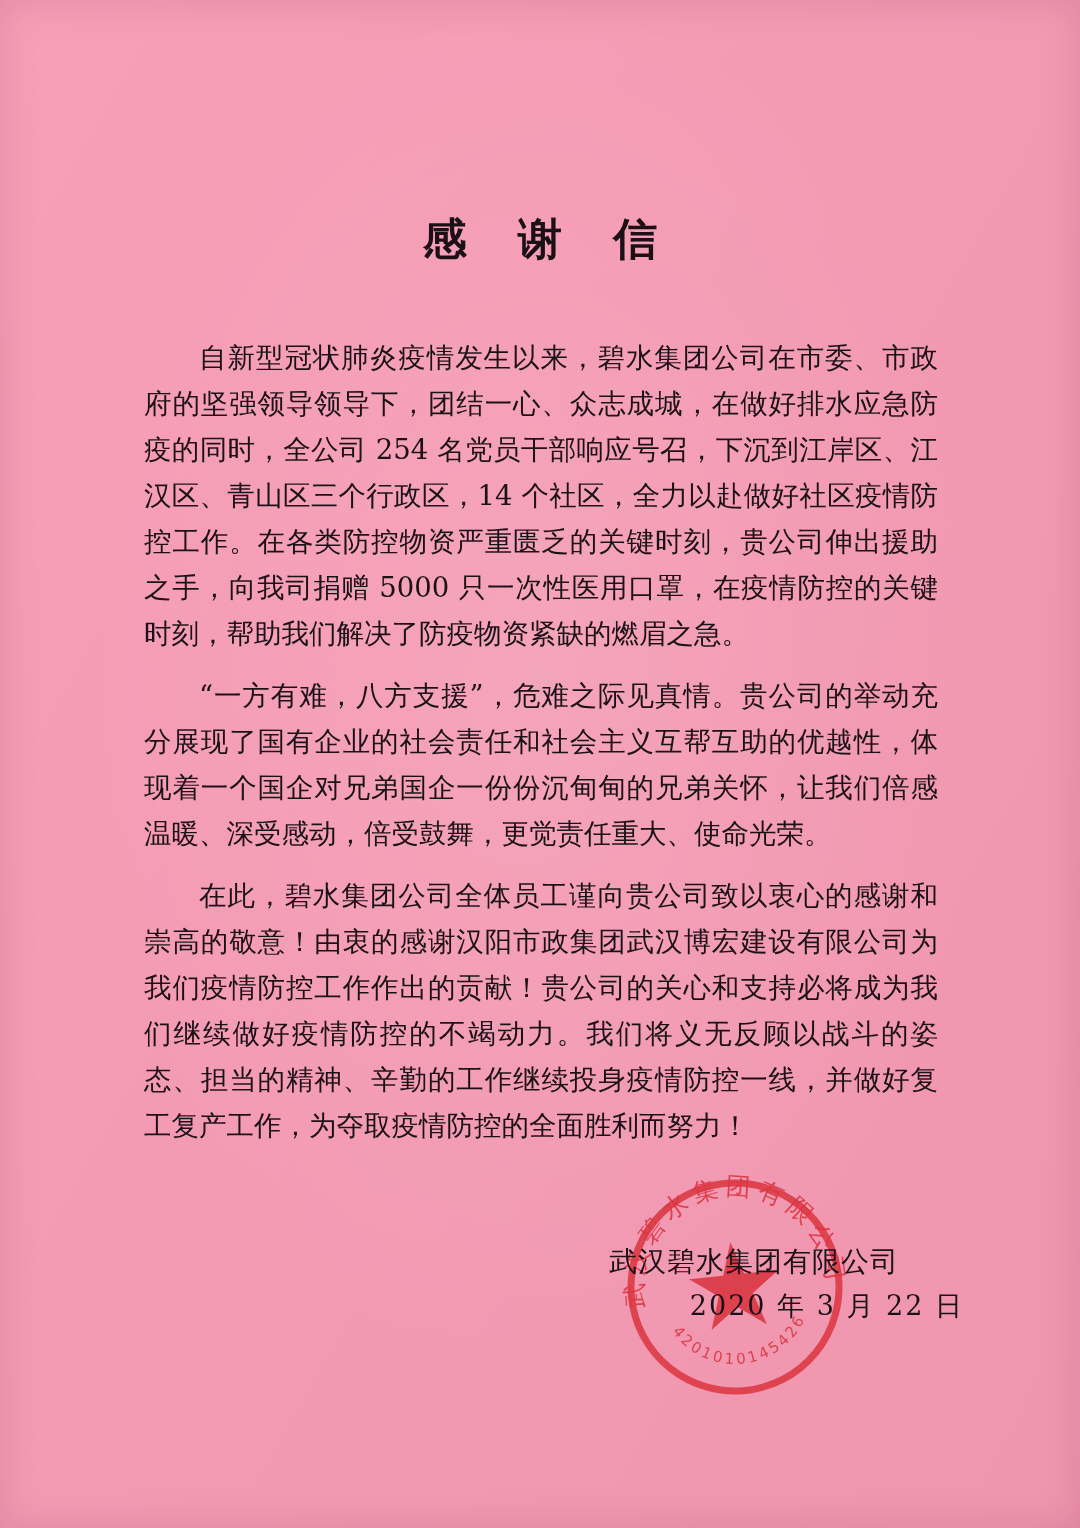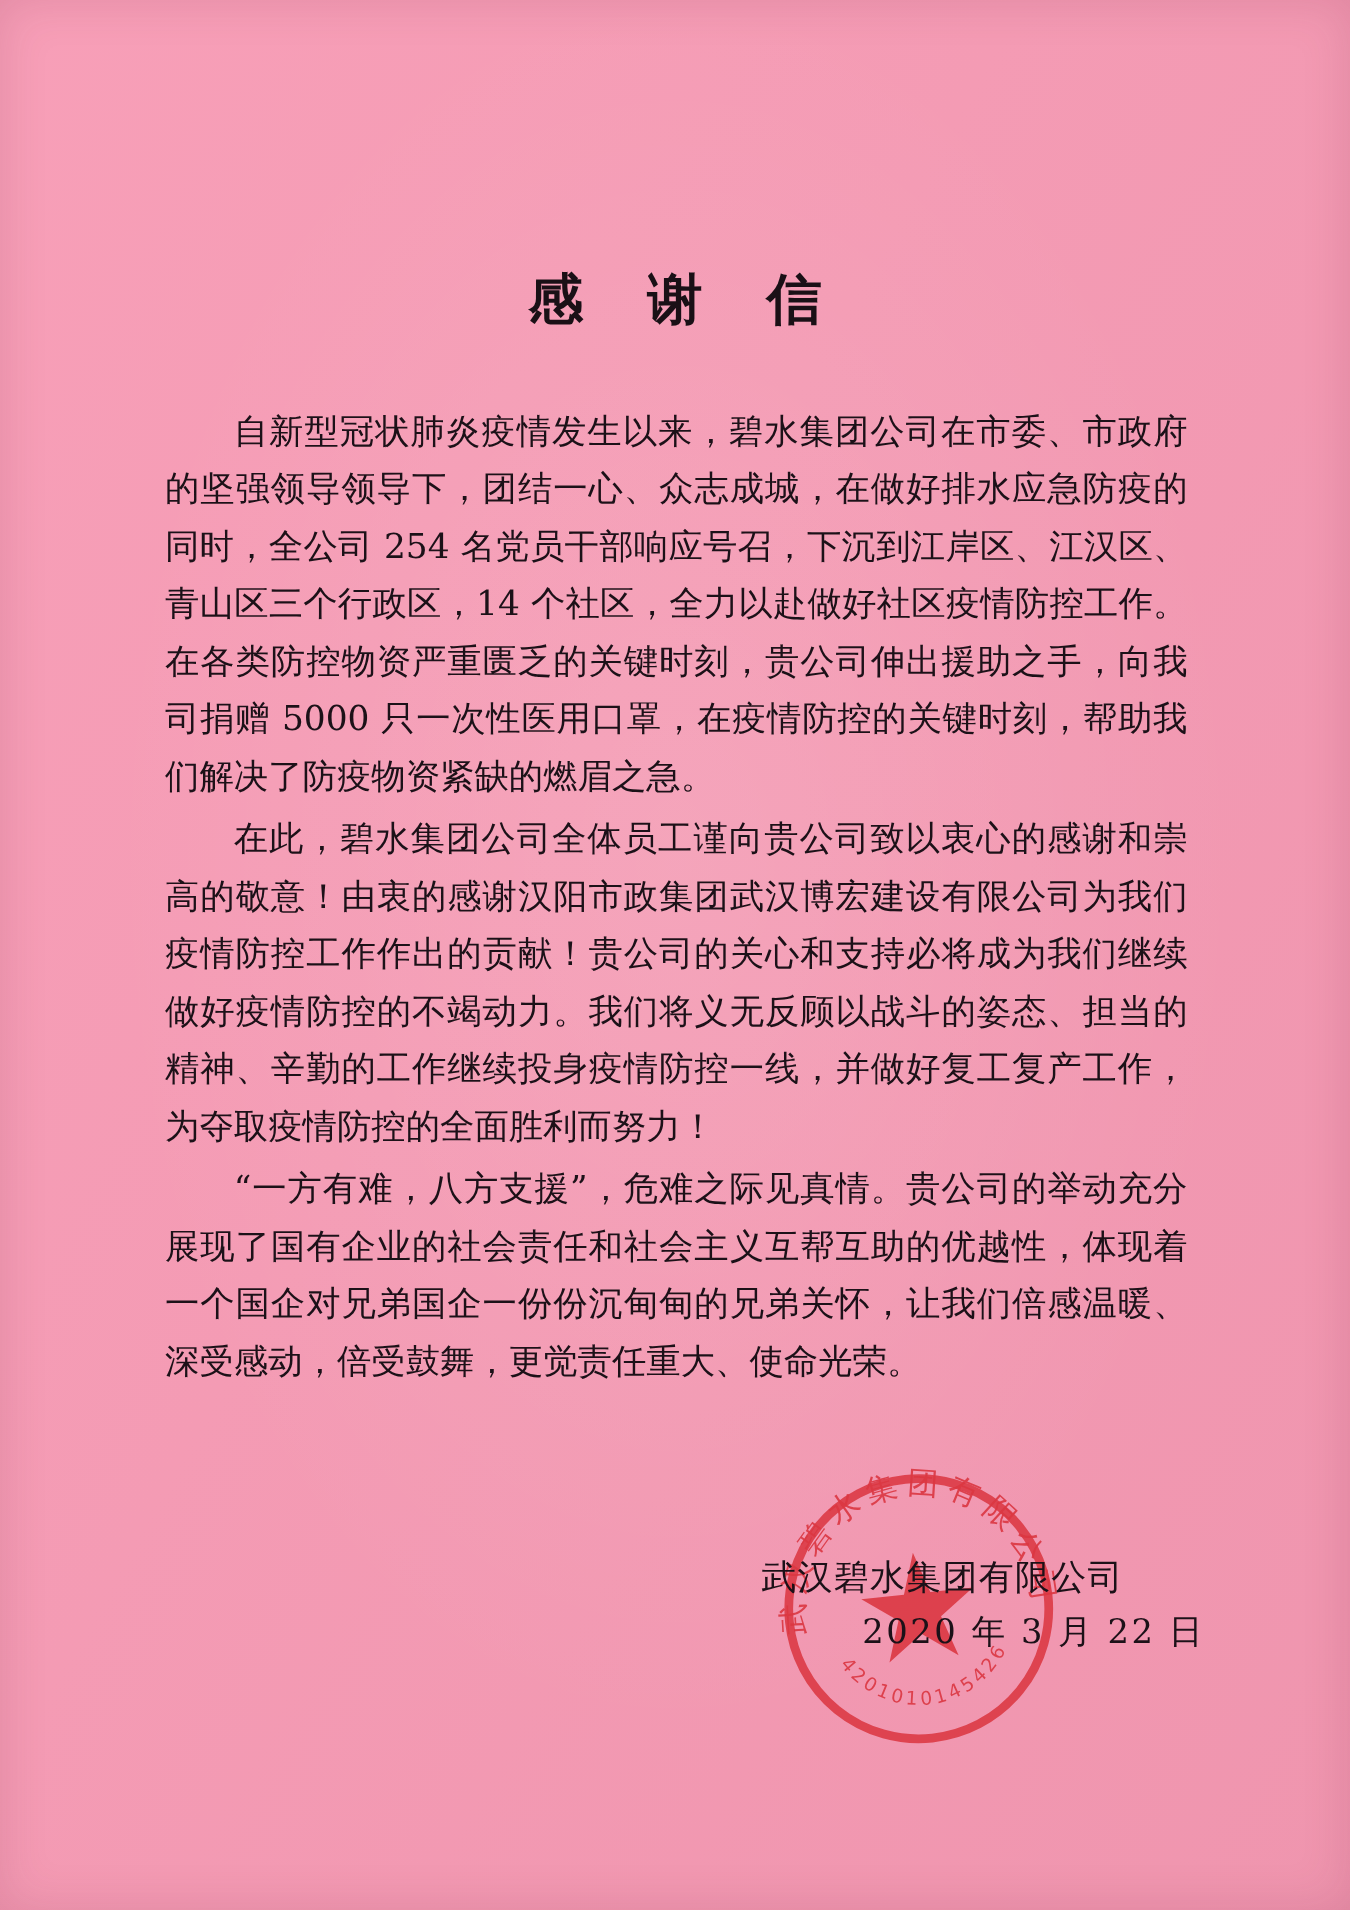--- a/index.html
+++ b/index.html
@@ -62,21 +62,21 @@
     text-align: justify;
     text-justify: inter-ideograph;
   }
 
   .salutation {
     margin: 0 0 2px 0;
     text-align: left;
   }
 
   .para {
-    margin: 4px;
+    margin: 16px;
     text-indent: 2em;
     text-align: justify;
     text-justify: inter-ideograph;
   }
 
   .sign-block {
     position: absolute;
     right: 116px;
     top: 1240px;
     width: 420px;
@@ -114,22 +114,22 @@
 <body>
 
 <div class="paper"></div>
 
 <div class="doc">
 
   <div class="title">感 谢 信</div>
 
   <div class="body-block">
     <p class="para">自新型冠状肺炎疫情发生以来，碧水集团公司在市委、市政府的坚强领导领导下，团结一心、众志成城，在做好排水应急防疫的同时，全公司 254 名党员干部响应号召，下沉到江岸区、江汉区、青山区三个行政区，14 个社区，全力以赴做好社区疫情防控工作。在各类防控物资严重匮乏的关键时刻，贵公司伸出援助之手，向我司捐赠 5000 只一次性医用口罩，在疫情防控的关键时刻，帮助我们解决了防疫物资紧缺的燃眉之急。</p>
+    <p class="para">“一方有难，八方支援”，危难之际见真情。贵公司的举动充分展现了国有企业的社会责任和社会主义互帮互助的优越性，体现着一个国企对兄弟国企一份份沉甸甸的兄弟关怀，让我们倍感温暖、深受感动，倍受鼓舞，更觉责任重大、使命光荣。</p>
     <p class="para">在此，碧水集团公司全体员工谨向贵公司致以衷心的感谢和崇高的敬意！由衷的感谢汉阳市政集团武汉博宏建设有限公司为我们疫情防控工作作出的贡献！贵公司的关心和支持必将成为我们继续做好疫情防控的不竭动力。我们将义无反顾以战斗的姿态、担当的精神、辛勤的工作继续投身疫情防控一线，并做好复工复产工作，为夺取疫情防控的全面胜利而努力！</p>
-    <p class="para">“一方有难，八方支援”，危难之际见真情。贵公司的举动充分展现了国有企业的社会责任和社会主义互帮互助的优越性，体现着一个国企对兄弟国企一份份沉甸甸的兄弟关怀，让我们倍感温暖、深受感动，倍受鼓舞，更觉责任重大、使命光荣。</p>
   </div>
 
   <div class="stamp">
     <svg width="250" height="250" viewBox="0 0 250 250" xmlns="http://www.w3.org/2000/svg">
       <defs>
         <path id="arcTop" d="M 33,125 A 92,92 0 0 1 217,125"></path>
         <path id="arcBottom" d="M 48,125 A 77,77 0 0 0 202,125"></path>
       </defs>
       <circle cx="125" cy="125" r="104" fill="none" stroke="#d6222a" stroke-width="7" opacity="0.88"></circle>
       <g fill="#d6222a" opacity="0.9">

